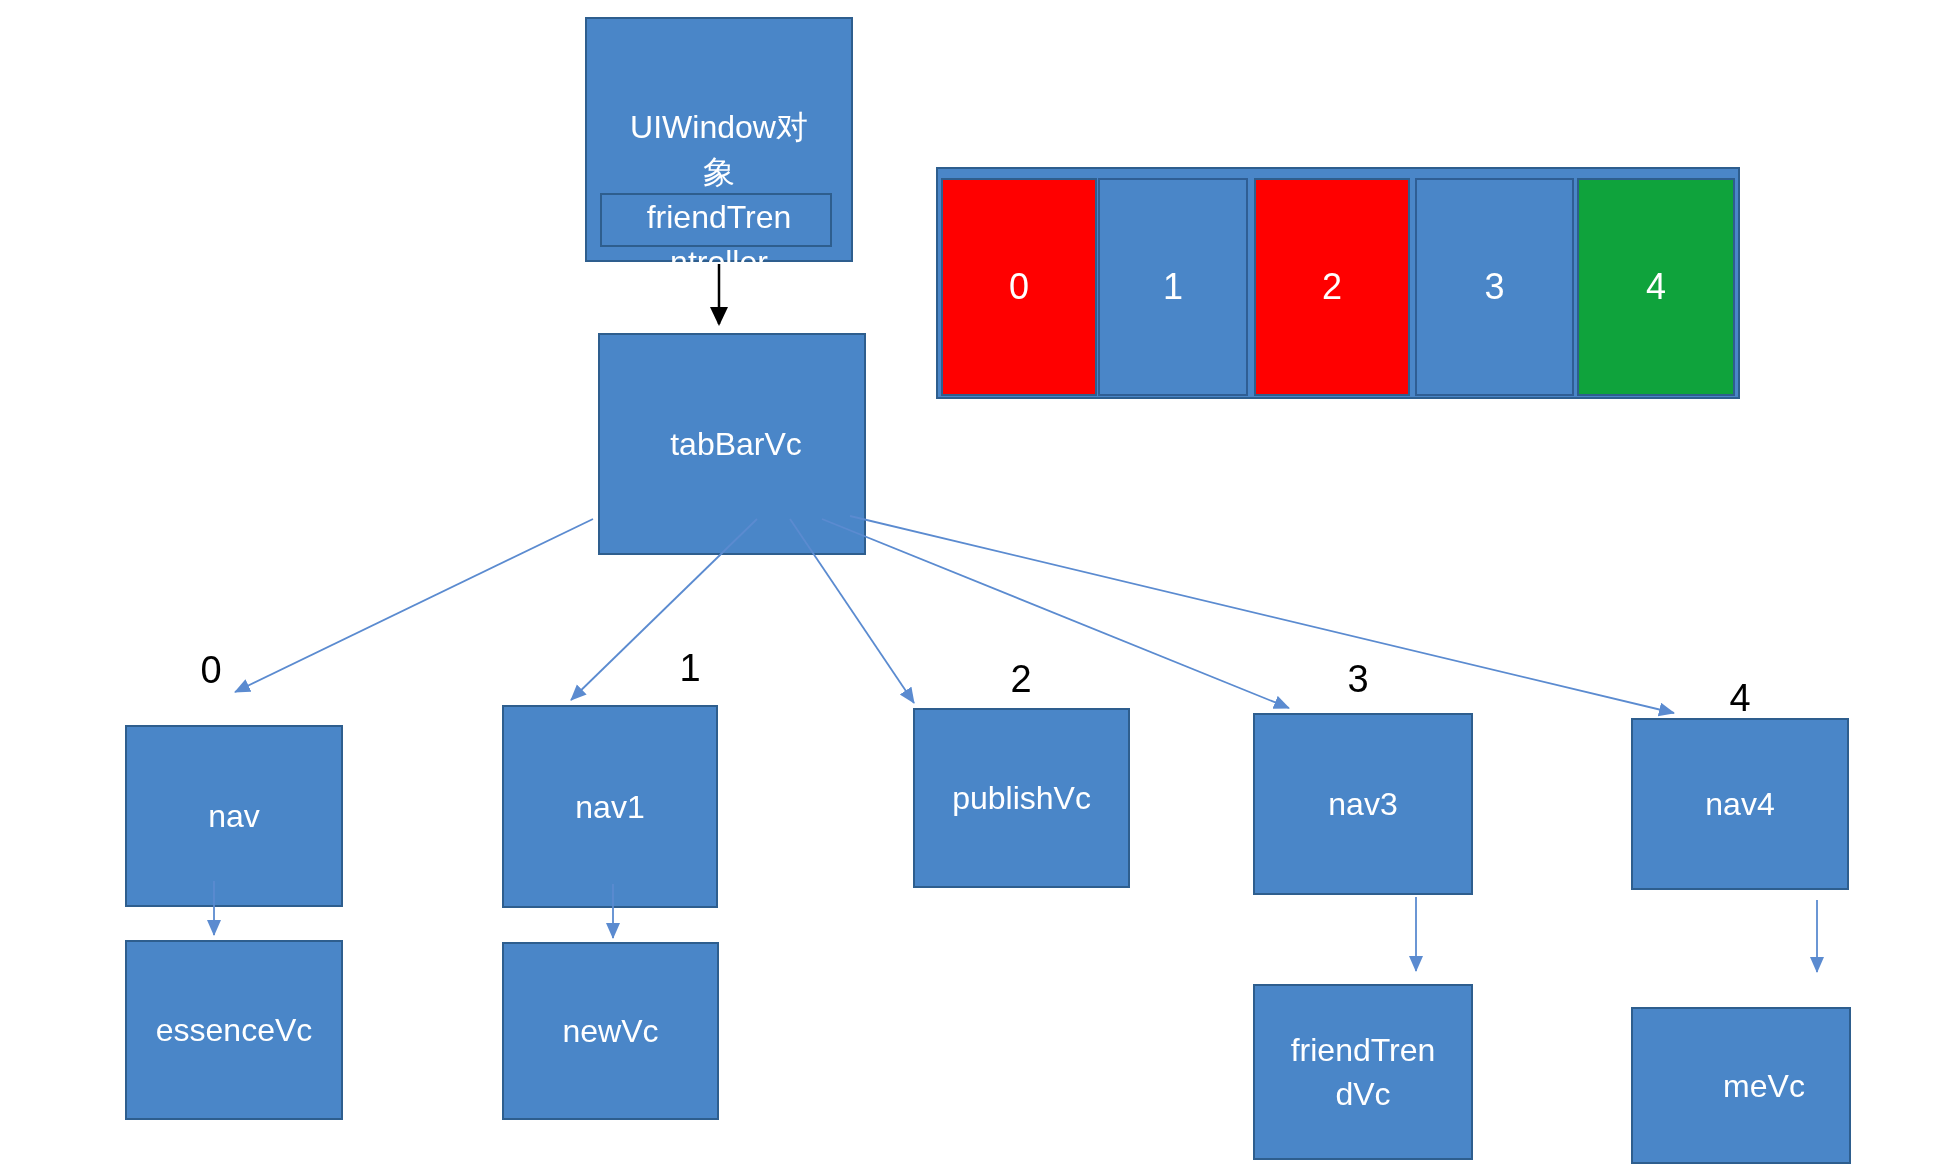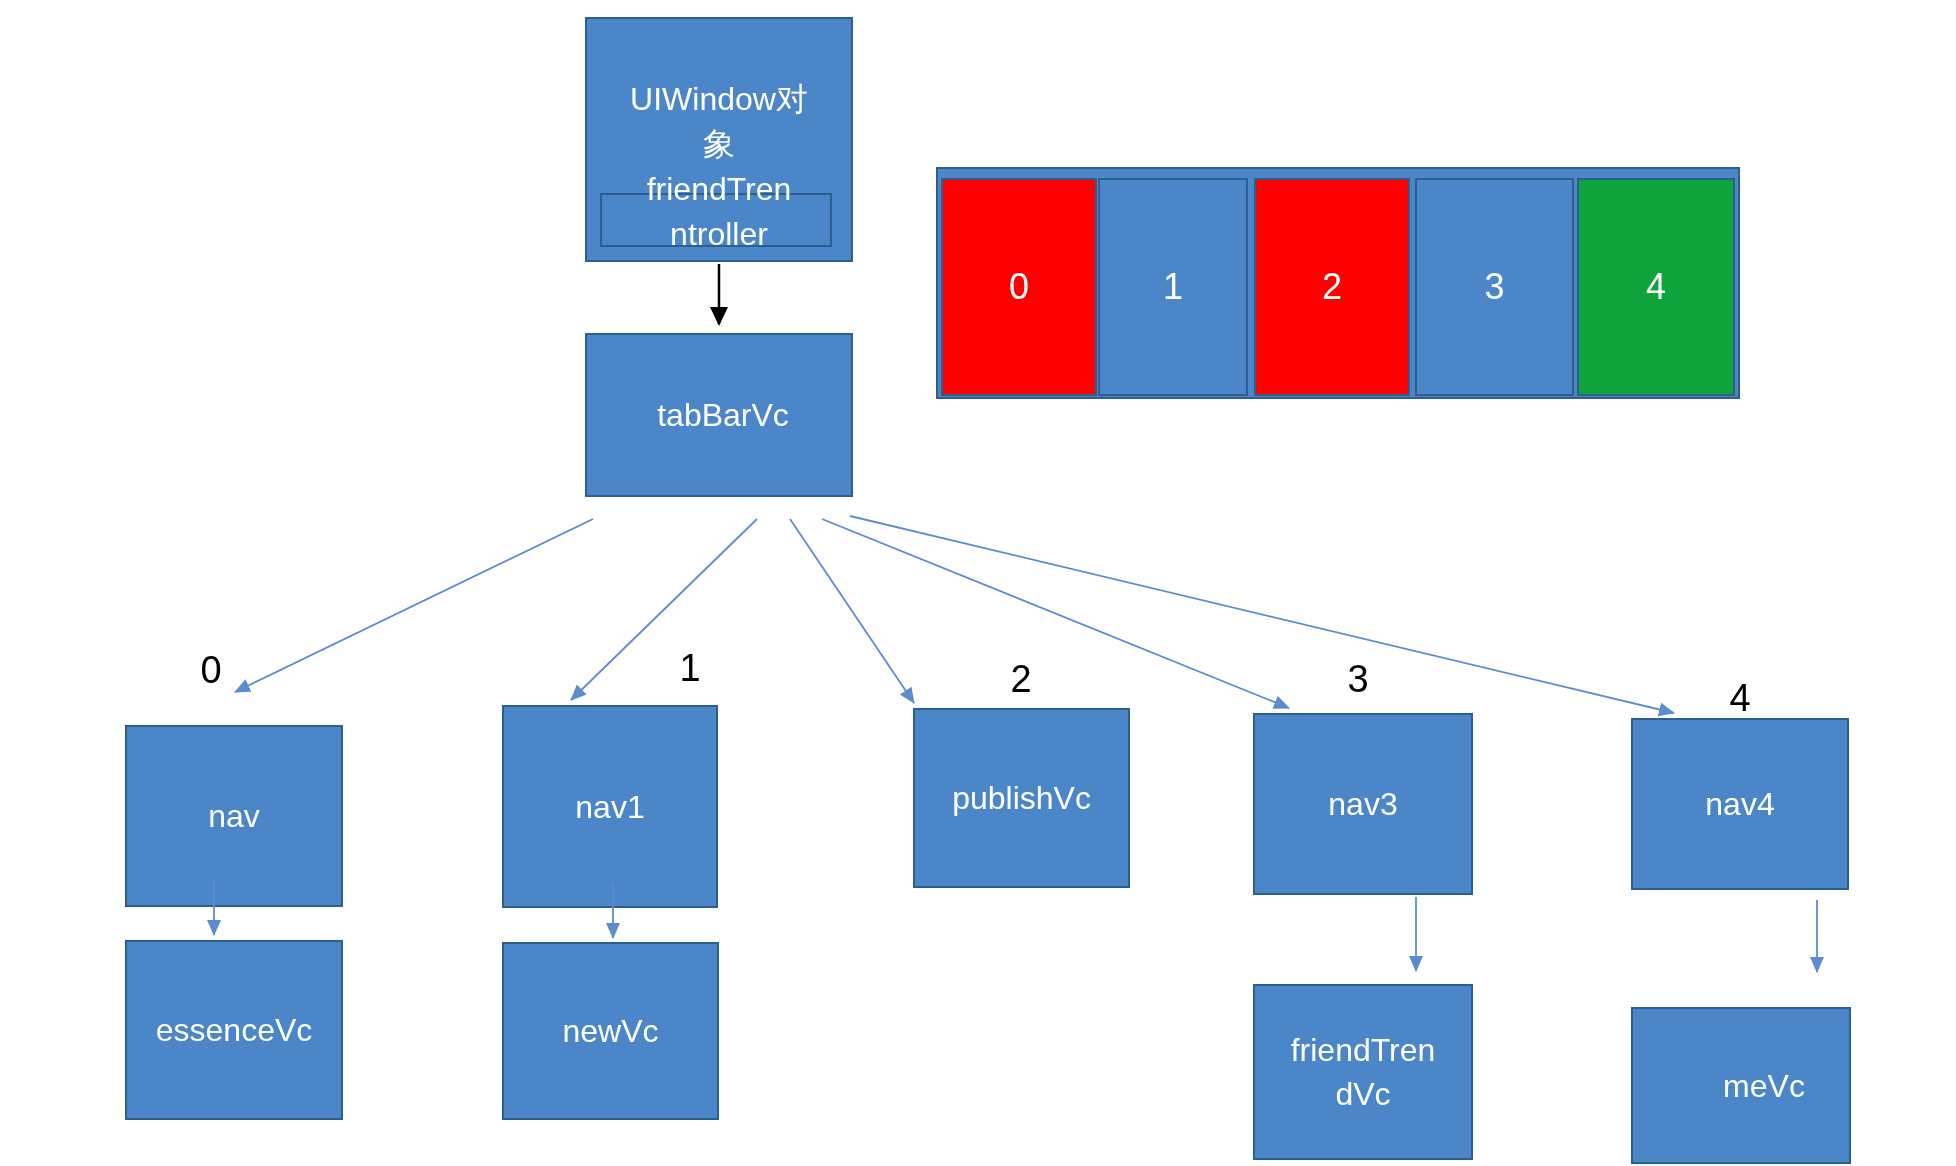--- a/index.html
+++ b/index.html
@@ -7,21 +7,21 @@
     position:relative;width:1956px;height:1166px;background:#ffffff;
     font-family:"Liberation Sans", sans-serif;overflow:hidden;
   }
   .box{
     position:absolute;background:#4A86C8;border:2px solid #2E5E8E;
     box-sizing:border-box;display:flex;align-items:center;justify-content:center;
     color:#ffffff;font-size:32px;text-align:center;line-height:1.25;
   }
   .box .lbl{color:#fff;}
   
-  #uiwindow-box{flex-direction:column;justify-content:flex-start;padding-top:58px;line-height:45px;}
+  #uiwindow-box{flex-direction:column;justify-content:flex-start;padding-top:86px;line-height:45px;}
   #rvc-rect{
     position:absolute;left:600px;top:193px;width:232px;height:54px;
     border:2px solid #2E5E8E;box-sizing:border-box;background:transparent;z-index:3;
   }
   #uiwindow-box div{position:relative;z-index:4;}
   
   #tabstrip{
     position:absolute;left:936px;top:167px;width:804px;height:232px;
     background:#4A86C8;border:2px solid #2E5E8E;box-sizing:border-box;
   }
@@ -48,21 +48,21 @@
 
   <div class="box" id="uiwindow-box" style="left:585px;top:17px;width:268px;height:245px;">
     <div>UIWindow对</div>
     <div>象</div>
     <div>friendTren</div>
     <div>ntroller</div>
   </div>
 
   <div id="rvc-rect"></div>
 
-  <div class="box" style="left:585px;top:333px;width:268px;height:164px;padding-left:8px;">
+  <div class="box" style="left:598px;top:333px;width:268px;height:222px;padding-left:8px;">
     <span class="lbl">tabBarVc</span>
   </div>
 
   <div id="tabstrip">
     <div class="tab-cell cell-red" style="left:3px;width:156px;">
       <span>0</span>
     </div>
     <div class="tab-cell cell-blue" style="left:160px;width:150px;">
       <span>1</span>
     </div>

